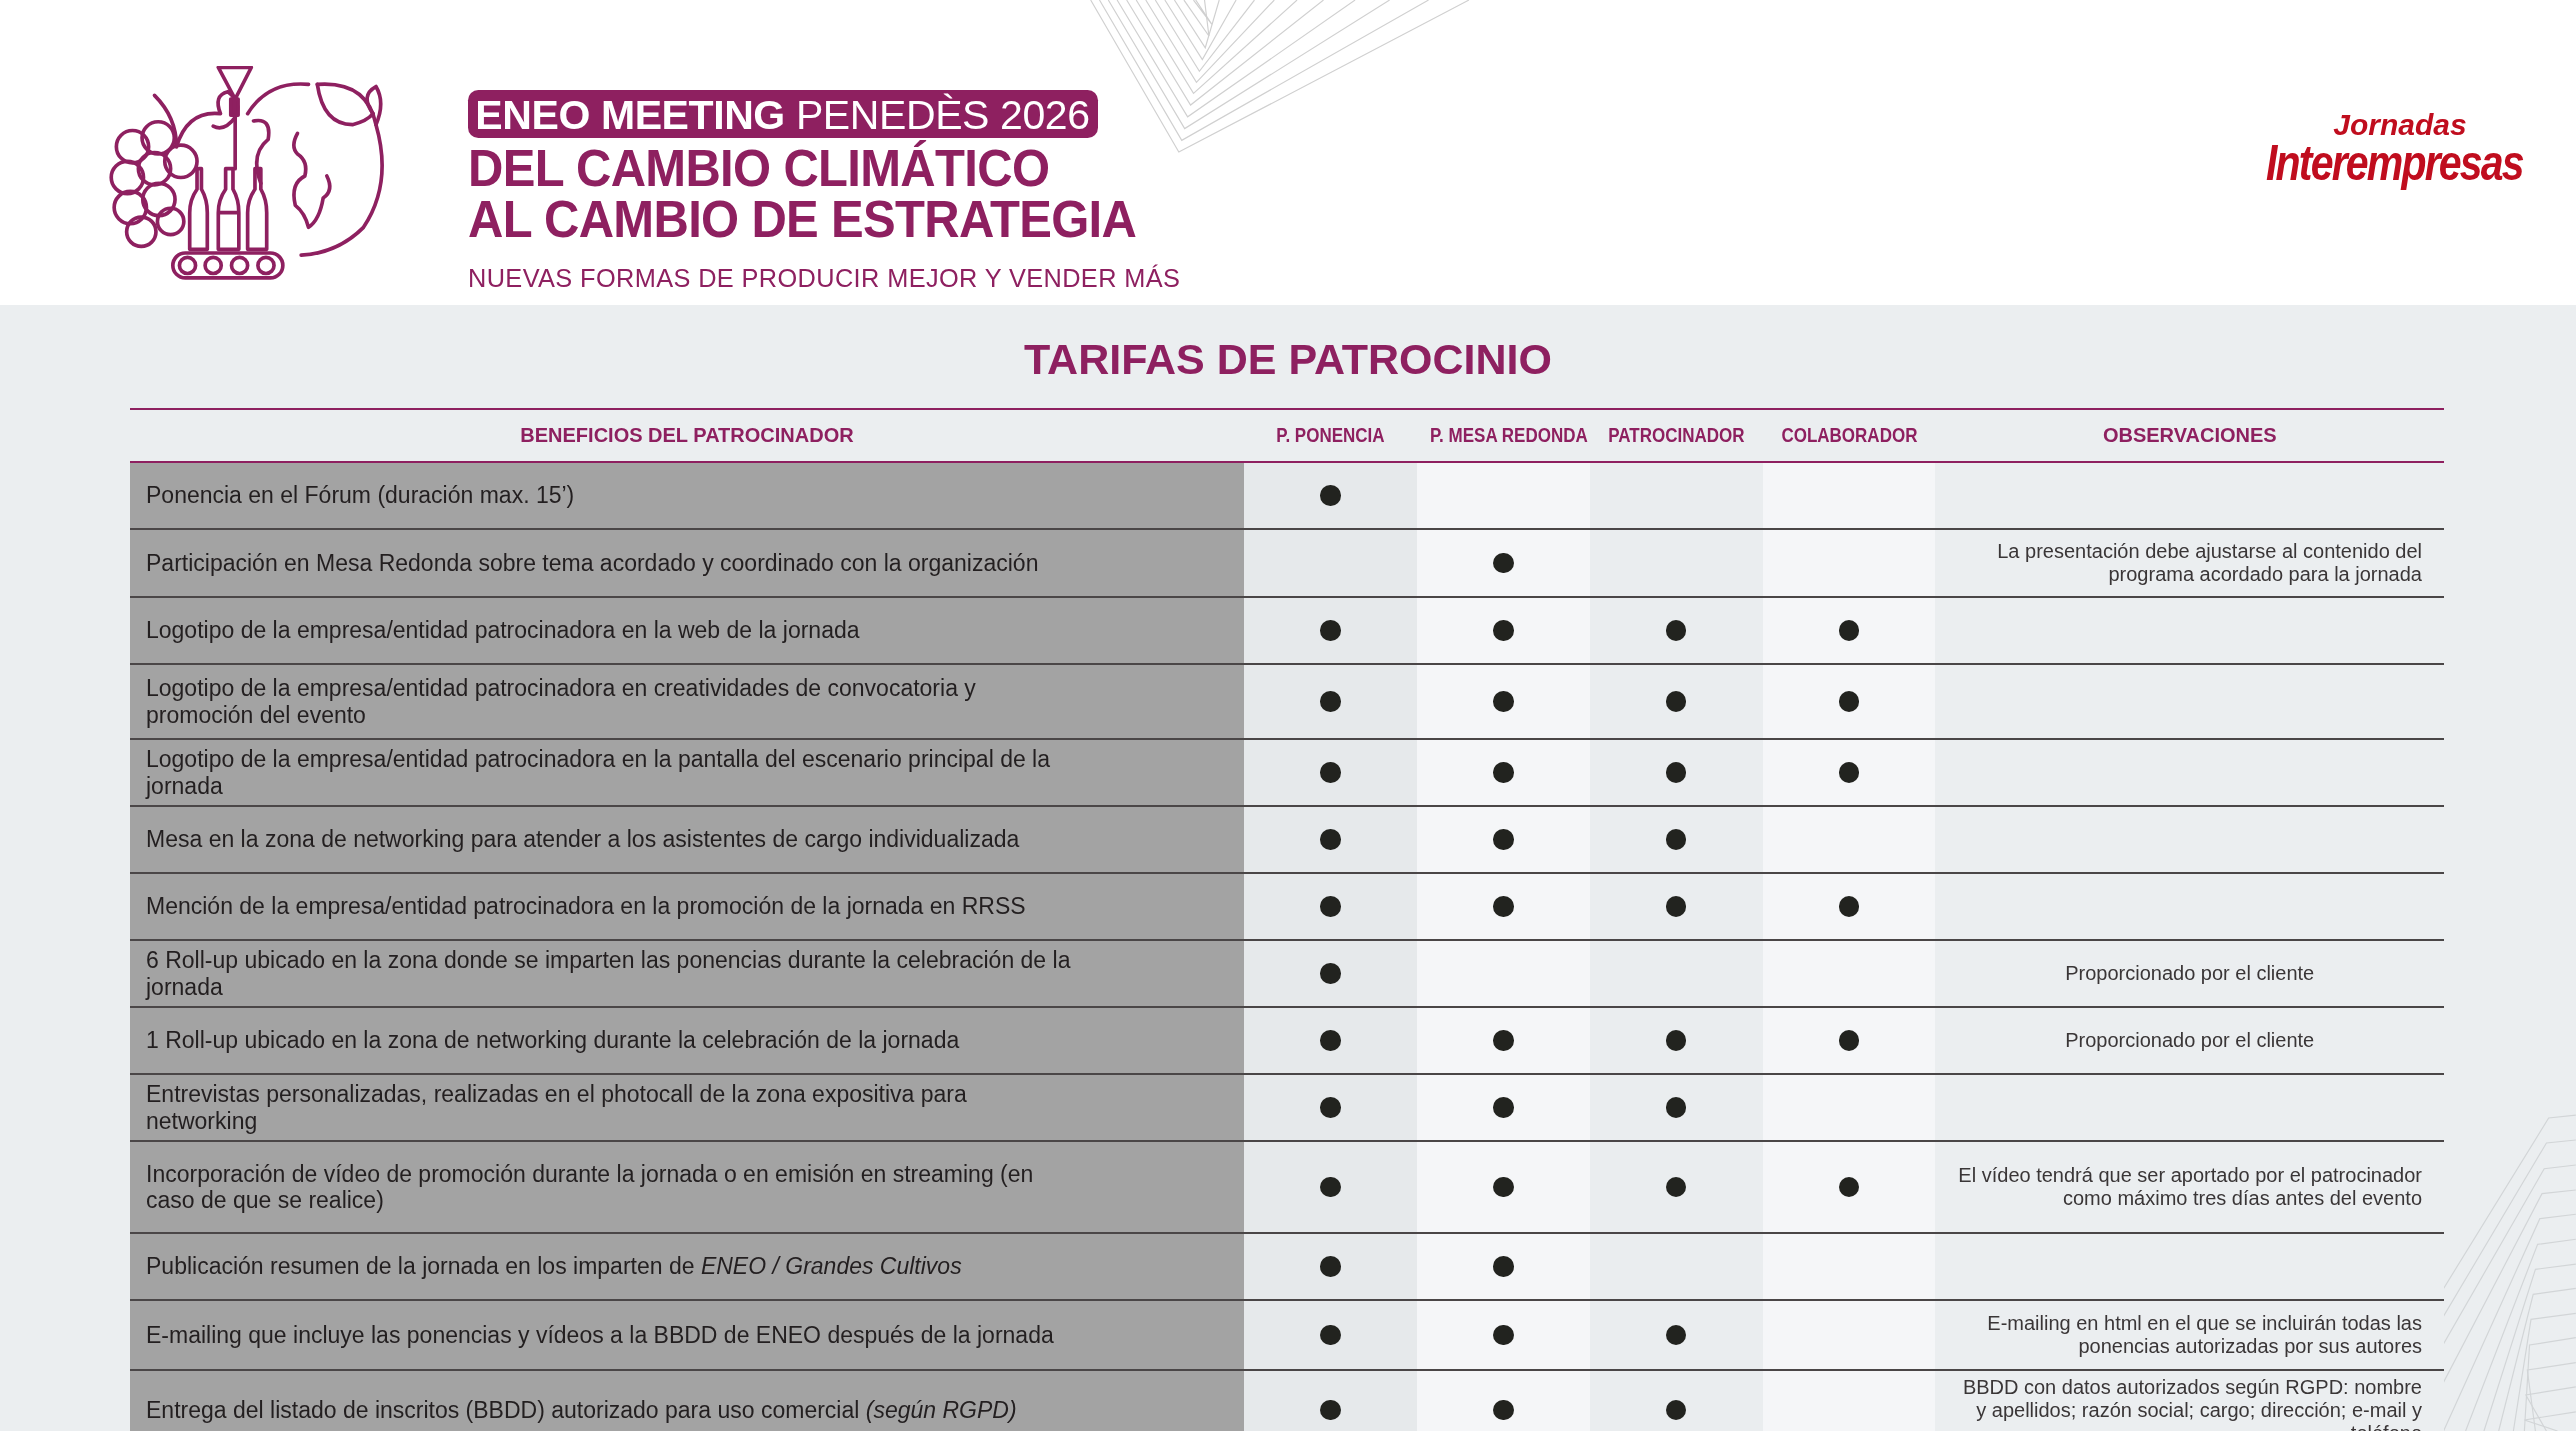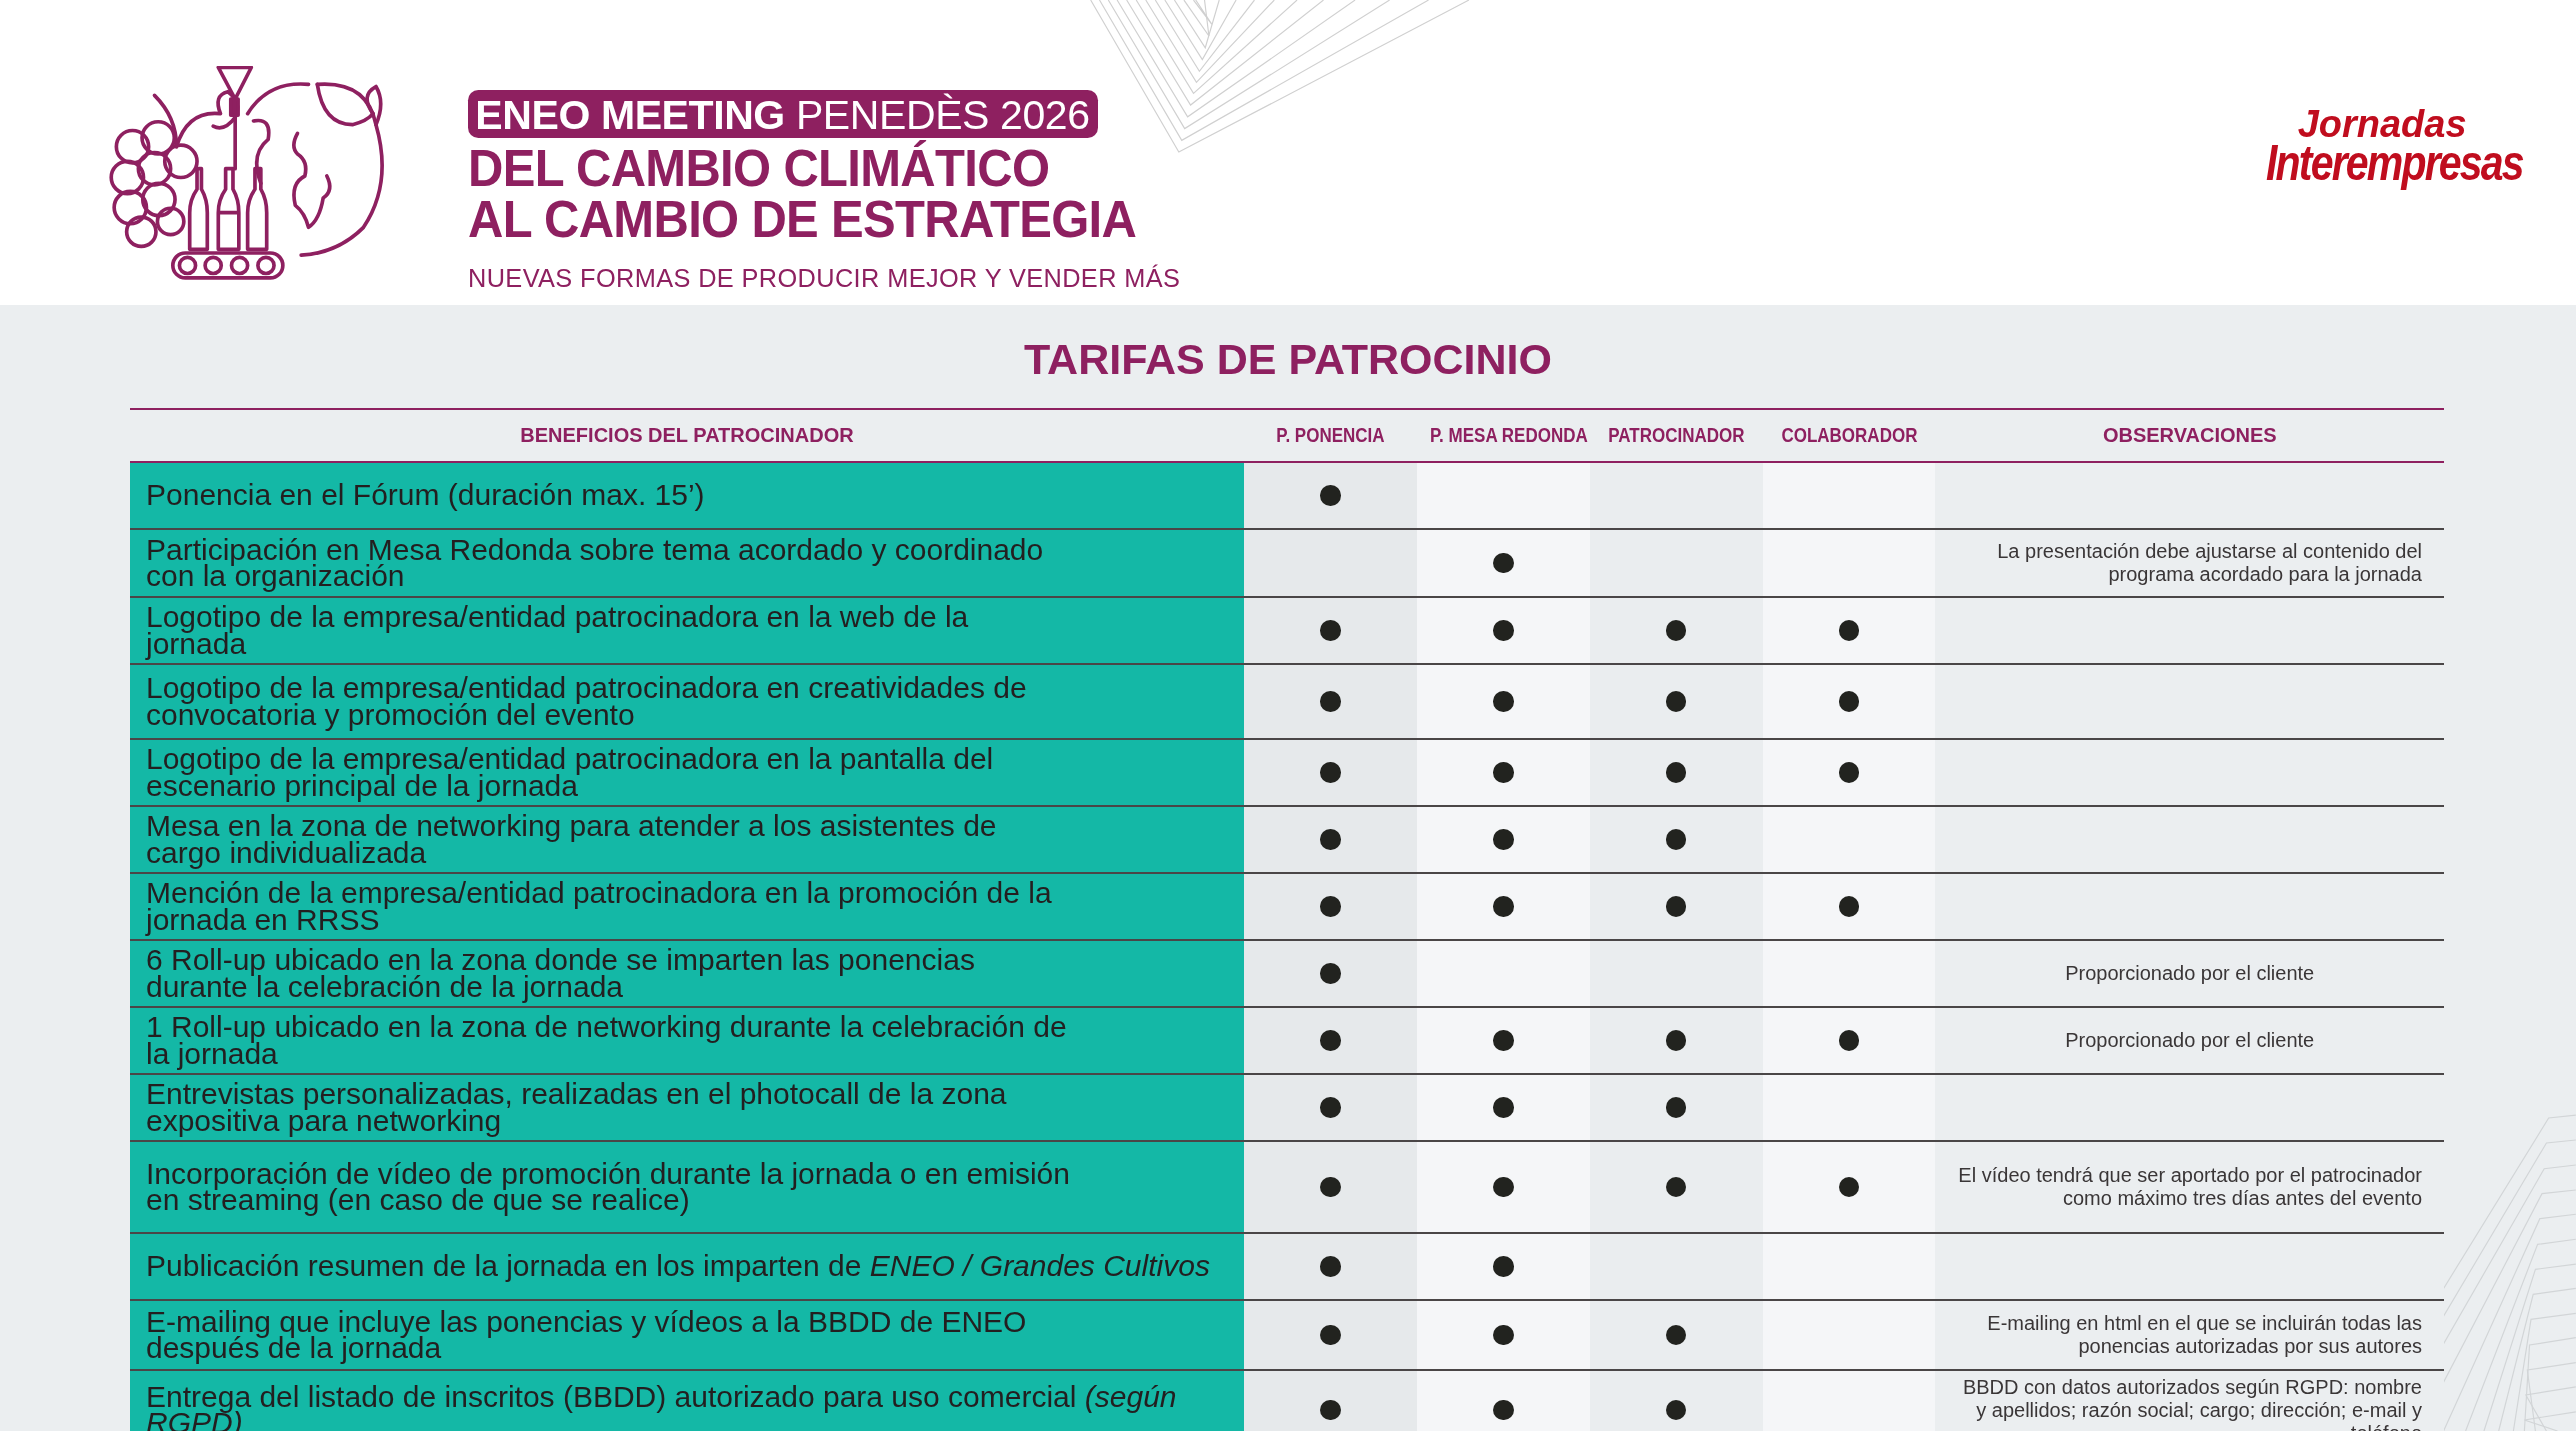--- a/index.html
+++ b/index.html
@@ -21,42 +21,42 @@
   .pill span { font-weight:normal; }
   .headline {
     color:#8e2060; font-weight:bold; font-size:51px; line-height:51px; margin-top:5.9px;
     letter-spacing:-0.7px; transform:scaleX(0.96); transform-origin:left;
   }
   .subline {
     color:#8e2060; font-size:26.4px; line-height:29px; margin-top:19px; letter-spacing:0.4px;
     transform:scaleX(0.96); transform-origin:left;
   }
   .brand { position:absolute; left:2221px; top:109px; width:250px; text-align:right; color:#c00d1e; }
-  .brand .b1 { font-style:italic; font-size:38px; line-height:31px; font-weight:bold; padding-right:4.4px; }
+  .brand .b1 { font-style:italic; font-size:30px; line-height:31px; font-weight:bold; padding-right:4.4px; }
   .brand .b2 { font-style:italic; font-weight:bold; font-size:50px; line-height:47px; letter-spacing:-2.2px; transform:scaleX(0.82); transform-origin:right; }
 
   .page-title {
     position:absolute; left:0; width:2576px; top:334px; text-align:center;
     color:#8e2060; font-weight:bold; font-size:43px; line-height:51px;
   }
 
   .table { position:absolute; left:130px; top:408px; width:2314px; }
   .thead {
     display:flex; height:51px; border-top:2.9px solid #8e2060; border-bottom:2.9px solid #8e2060;
     align-items:center; color:#8e2060; font-weight:bold; font-size:20px;
   }
   .c0 { width:1115px; }
   .c1, .c2, .c3, .c4 { width:173px; }
   .c5 { width:509px; }
   .thead > div { text-align:center; white-space:nowrap; }
   .thead .c1, .thead .c2, .thead .c3, .thead .c4 { transform:scaleX(0.85); }
 
   .row { display:flex; border-bottom:2.2px solid #4a4647; }
   .row > div { display:flex; align-items:center; }
-  .row .c0 { background:#14b8a6; padding-left:16px; box-sizing:border-box; font-size:30px; line-height:26.4px; }
+  .row .c0 { background:#a3a3a3; padding-left:16px; box-sizing:border-box; font-size:23px; line-height:26.4px; }
   .row .c1 { background:#e6e9eb; justify-content:center; }
   .row .c2 { background:#f5f6f8; justify-content:center; }
   .row .c3 { background:#eaedef; justify-content:center; }
   .row .c4 { background:#f5f6f8; justify-content:center; }
   .row .c5 { background:#ebeef0; justify-content:center; text-align:right; font-size:20px; line-height:23px; color:#3a3637; padding:0 22px; box-sizing:border-box; }
   .dot { width:20.6px; height:20.6px; border-radius:50%; background:#22231f; display:inline-block; }
   .dot.off { visibility:hidden; }
   .it { font-style:italic; }
 </style>
 </head>

